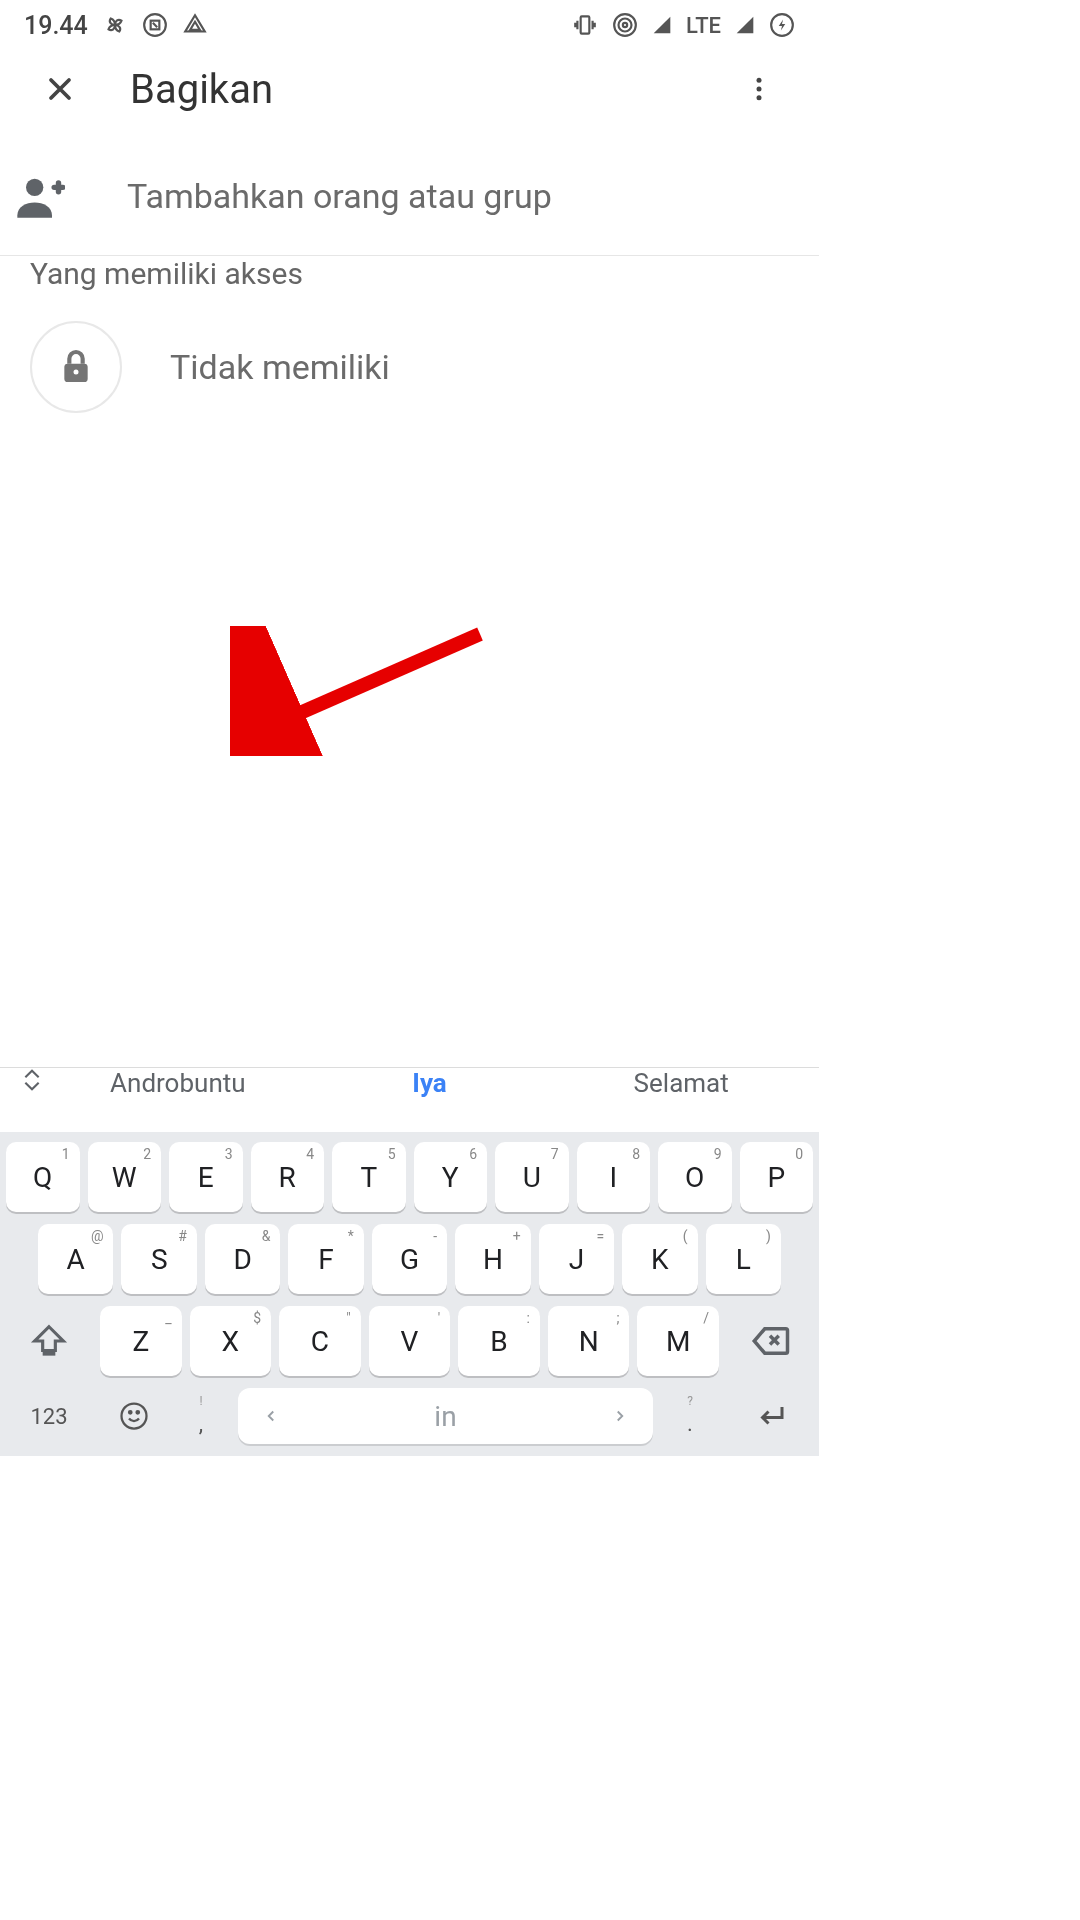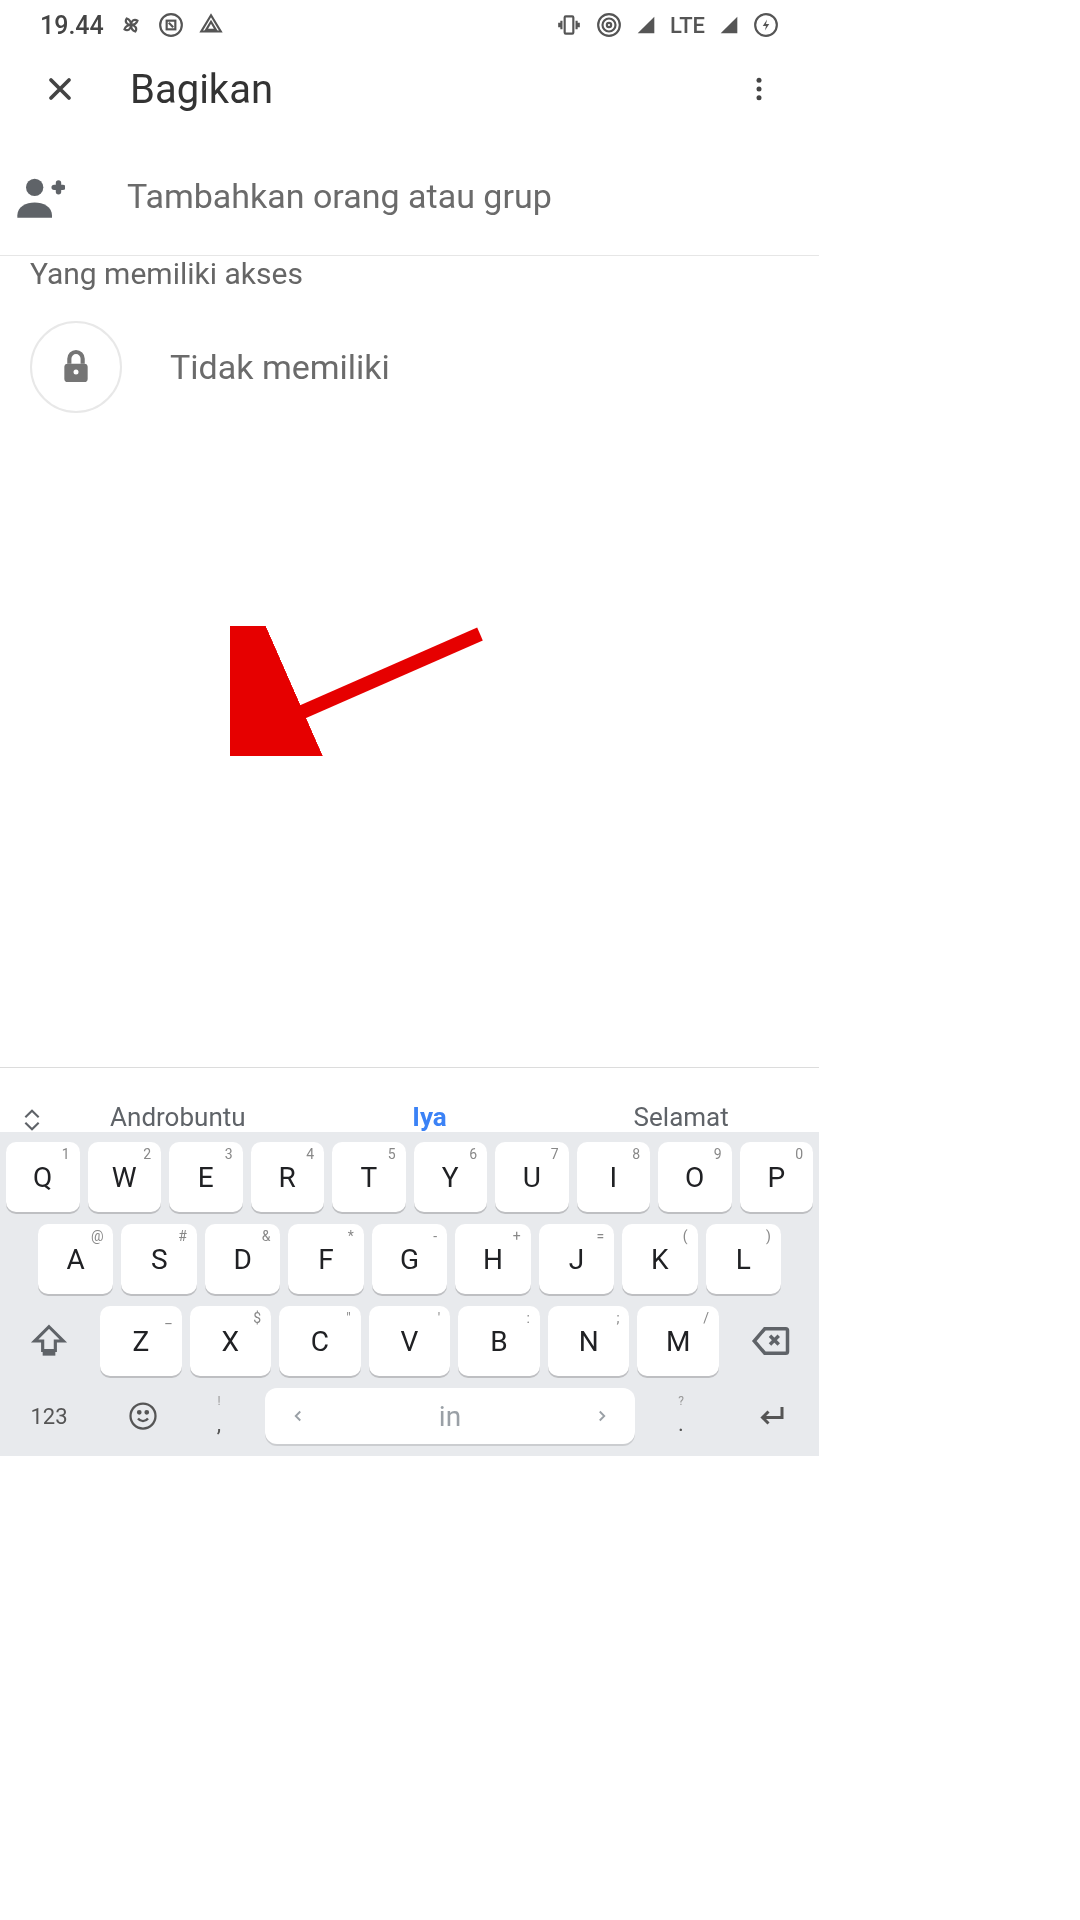--- a/index.html
+++ b/index.html
@@ -11,21 +11,21 @@
     position: relative;
     overflow: hidden;
   }
 
   
   .status-bar {
     height: 50px;
     display: flex;
     align-items: center;
     justify-content: space-between;
-    padding: 0 40px;
+    padding: 0 24px;
     color: #555;
   }
   .status-left { display: flex; align-items: center; gap: 14px; }
   .status-right { display: flex; align-items: center; gap: 14px; }
   .status-time { font-size: 25px; font-weight: 500; color: #444; }
   .status-icon { width: 26px; height: 26px; color: #555; }
   .status-text { font-size: 22px; font-weight: 500; color: #555; }
 
   
   .header {
@@ -78,21 +78,21 @@
   .keyboard {
     position: absolute;
     left: 0; right: 0; bottom: 0;
     background: #e8eaed;
     border-top: 1px solid #dcdcdc;
   }
   .kb-suggest {
     background: #fff;
     height: 64px;
     display: flex;
-    align-items: flex-end;
+    align-items: flex-start;
     padding: 0 12px;
   }
   .kb-expand { width: 40px; display:flex; flex-direction:column; align-items:center; color:#5f6368; }
   .kb-sugg-items { flex:1; display:flex; }
   .kb-sugg { flex:1; text-align:center; font-size:26px; color:#5f6368; }
   .kb-sugg.center { color:#3b82f6;font-weight:bold; }
 
   .kb-rows { padding: 10px 6px 0 6px; }
   .kb-row { display:flex; gap:8px; margin-bottom:12px; justify-content:center; }
   .key {
@@ -113,21 +113,21 @@
   .kb-row.r2 { padding: 0 32px; }
   .shift-key, .back-key {
     width: 86px; flex: none;
     display:flex; align-items:center; justify-content:center;
     height:70px;
     color:#5f6368;
   }
   .kb-bottom {
     display:flex;
     align-items:center;
-    gap:21px;
+    gap:12px;
     padding: 0 6px 12px 6px;
   }
   .kb-123 { width:86px; text-align:center; font-size:22px; color:#555; height:56px; display:flex;align-items:center;justify-content:center;}
   .kb-emoji { width:60px; text-align:center; color:#555; height:56px; display:flex;align-items:center;justify-content:center;}
   .kb-comma, .kb-dot { width:50px; text-align:center; color:#555; font-size:22px; height:56px; display:flex;align-items:flex-end;justify-content:center; padding-bottom:8px; position:relative;}
   .kb-comma .tiny, .kb-dot .tiny { position:absolute; top:6px; font-size:12px; color:#999; }
   .kb-space {
     flex:1;
     background:#fff;
     border-radius:12px;

